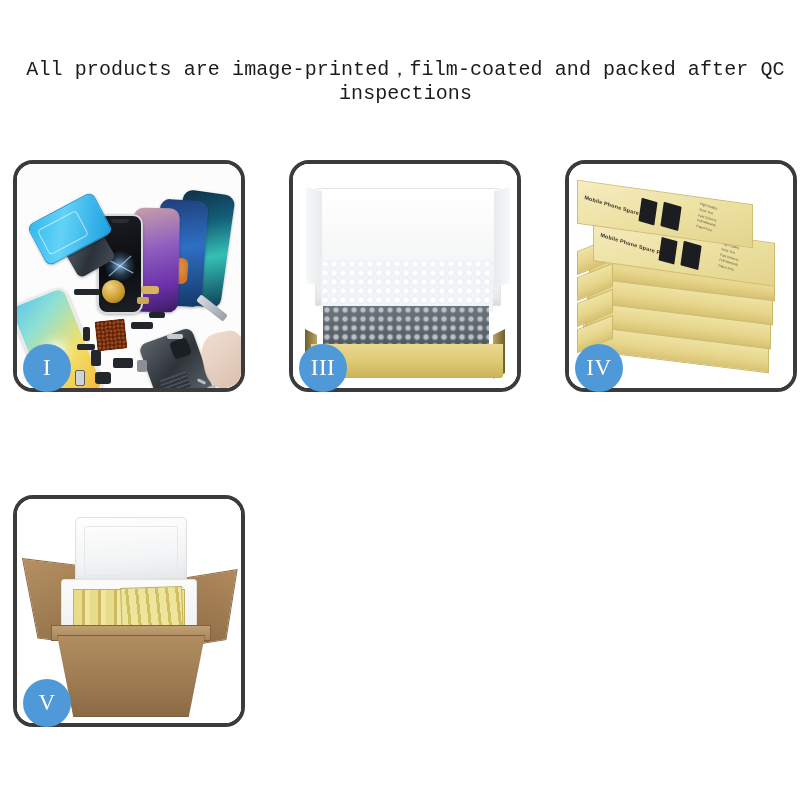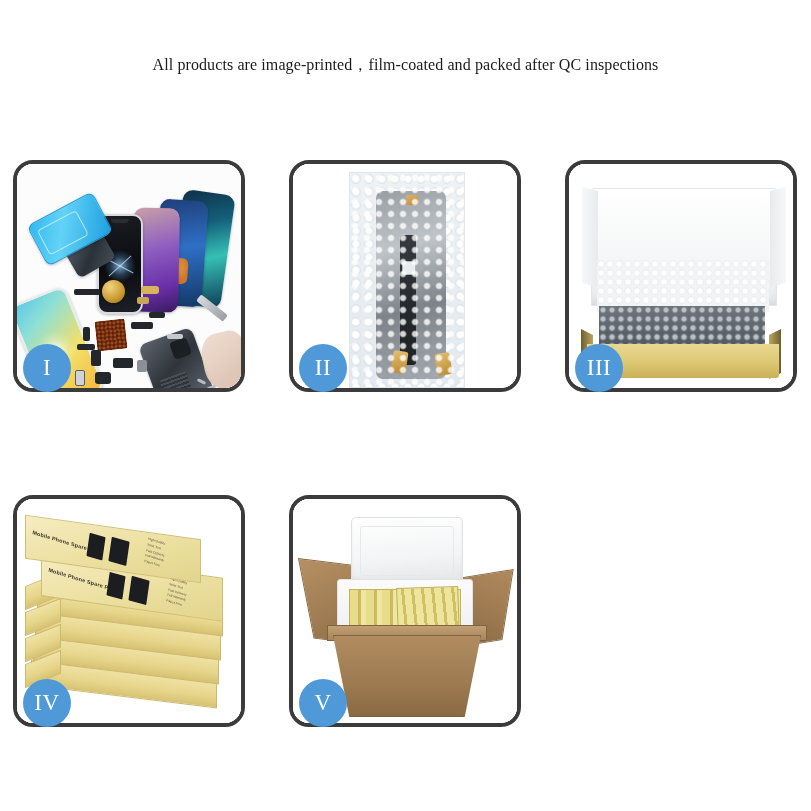--- a/index.html
+++ b/index.html
@@ -16,24 +16,24 @@
   .title {
     font-size: 33px;
     font-weight: 700;
     letter-spacing: 1.3px;
     color: #131313;
     line-height: 1.1;
     font-family: "Liberation Sans", sans-serif;
   }
   .subtitle {
     margin-top: 11px;
-    font-size: 16px;
+    font-size: 20px;
     color: #1c1c1c;
     letter-spacing: 0.1px;
-    font-family: Liberation Serif, serif;
+    font-family: Liberation Mono, monospace;
   }
 
   
   .grid {
     position: absolute;
     left: 13px; top: 160px;
     width: 785px;
     display: grid;
     grid-template-columns: repeat(3, 232px);
     grid-template-rows: repeat(2, 232px);
@@ -473,36 +473,20 @@
           <div class="screws">
             <span style="left:0;top:0;transform:rotate(25deg)"></span>
             <span style="left:10px;top:6px;transform:rotate(-20deg)"></span>
 
           </div>
         </div>
       </div>
       <div class="badge">I</div>
     </div>
 
-    <div class="card">
-      <div class="card-inner">
-        <div class="scene2">
-          <div class="bw-bag">
-            <div class="bw-panel"></div>
-            <div class="bw-flex"></div>
-            <div class="bw-tab"></div>
-            <div class="bw-sq"></div>
-            <div class="bw-conn bw-c1"></div>
-            <div class="bw-conn bw-c2"></div>
-            <div class="bw-overlay"></div>
-          </div>
-        </div>
-      </div>
-      <div class="badge">II</div>
-    </div>
 
     <div class="card">
       <div class="card-inner">
         <div class="scene3">
           <div class="b3-lid"></div>
           <div class="b3-foam"></div>
           <div class="b3-bubble"></div>
           <div class="b3-side-l"></div>
           <div class="b3-side-r"></div>
           <div class="b3-front"></div>

